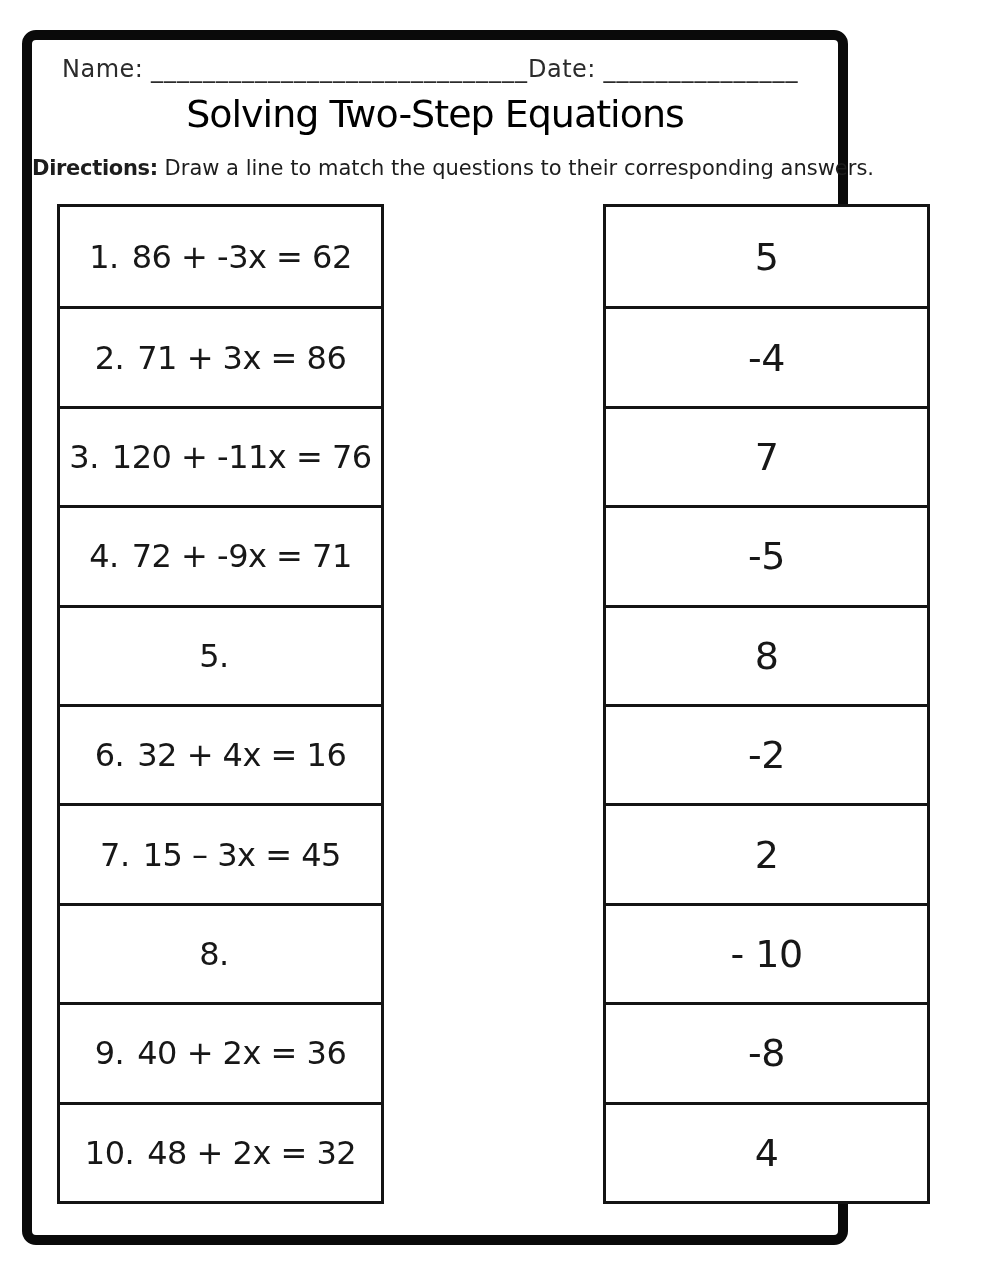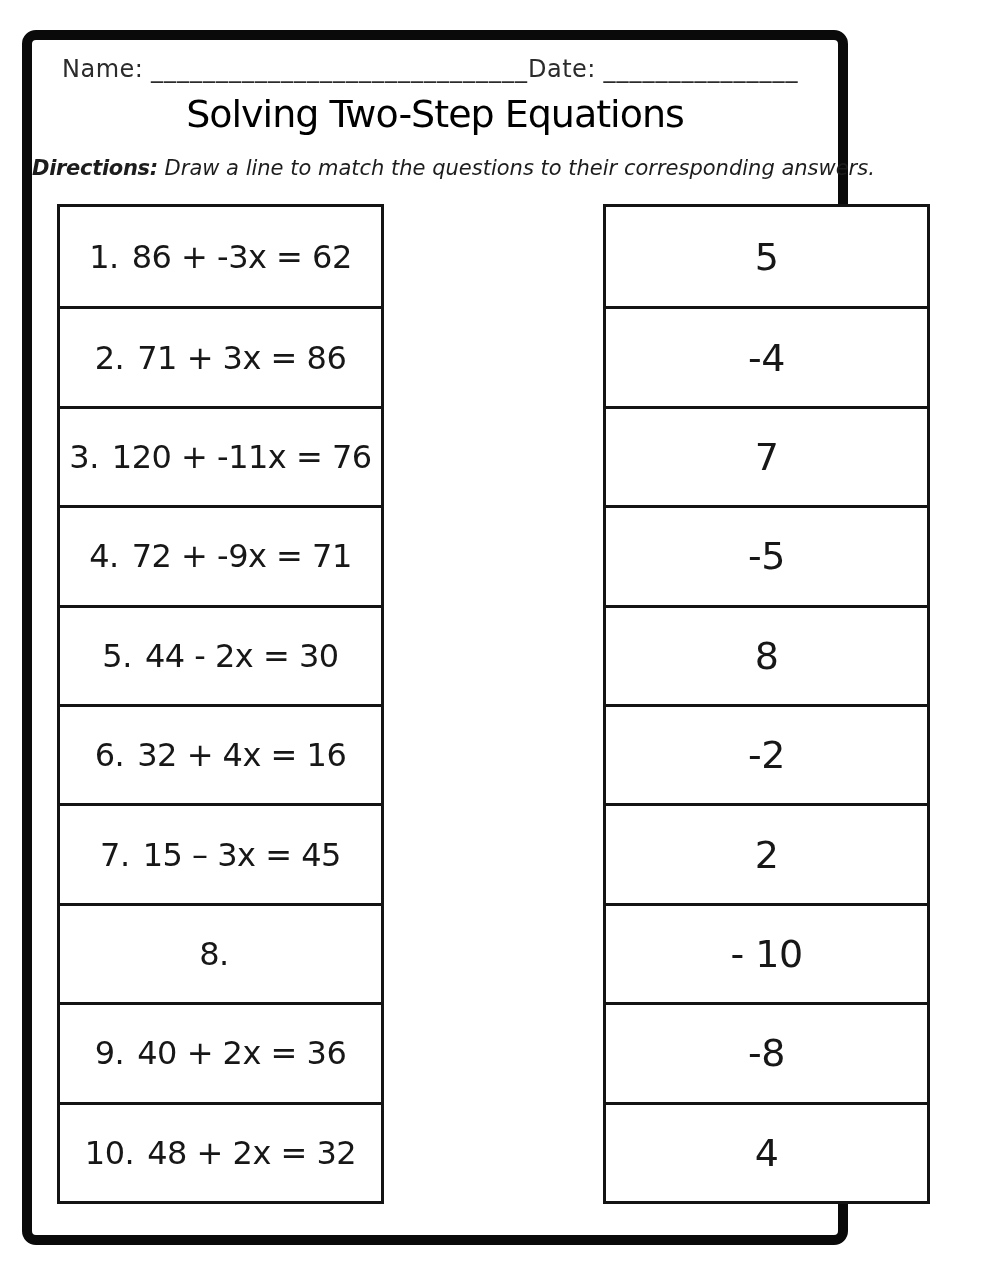--- a/index.html
+++ b/index.html
@@ -22,21 +22,21 @@
   .date-group { position:absolute; left:496px; top:0; white-space:nowrap; }
   .blank-line { letter-spacing:1px; color:#2b2b2b; }
   .field-label { letter-spacing:0.5px; }
   .page-title {
     position:absolute; top:52px; left:0; width:100%;
     text-align:center; font-size:38px; letter-spacing:-1px;
     color:#000000; white-space:nowrap;
   }
   .directions-row {
     position:absolute; top:116px; left:0; width:100%;
-    text-align:center; font-size:21px; color:#1d1d1d; white-space:nowrap;font-style:italic;
+    text-align:center; font-size:21px; color:#1d1d1d; white-space:nowrap;
   }
   .directions-label { font-weight:700; letter-spacing:-0.3px; }
   
   .match-table {
     position:absolute; top:164px; width:327px; height:1000px;
     border:3px solid #141414; background:#ffffff;
     display:grid; grid-template-rows:repeat(10,1fr);
   }
   .questions-table { left:25px; }
   .answers-table  { left:571px; }
@@ -85,21 +85,20 @@
     <div class="match-row">
       <span class="q-num">3.</span>
       <span class="q-eq">120 + -11x = 76</span>
     </div>
     <div class="match-row">
       <span class="q-num">4.</span>
       <span class="q-eq">72 + -9x = 71</span>
     </div>
     <div class="match-row">
       <span class="q-num">5.</span>
-      <span class="q-eq">44 - 2x = 30</span>
     </div>
     <div class="match-row">
       <span class="q-num">6.</span>
       <span class="q-eq">32 + 4x = 16</span>
     </div>
     <div class="match-row">
       <span class="q-num">7.</span>
       <span class="q-eq">15 – 3x = 45</span>
     </div>
     <div class="match-row">

